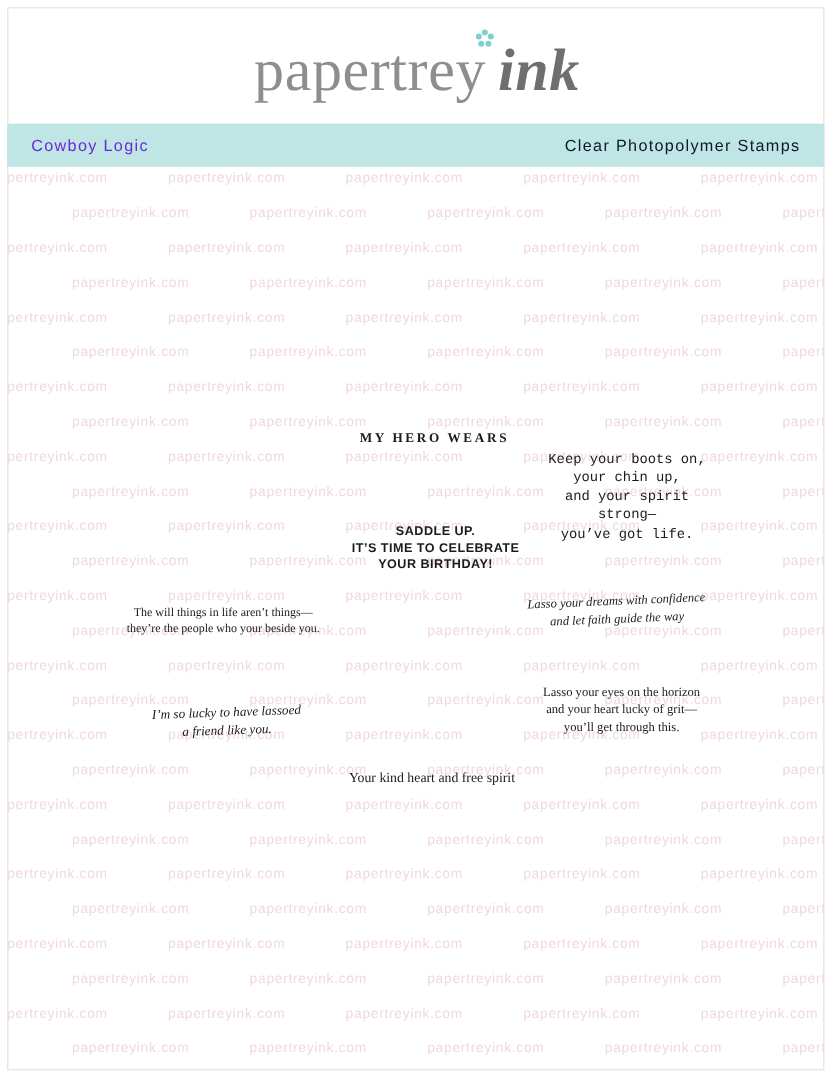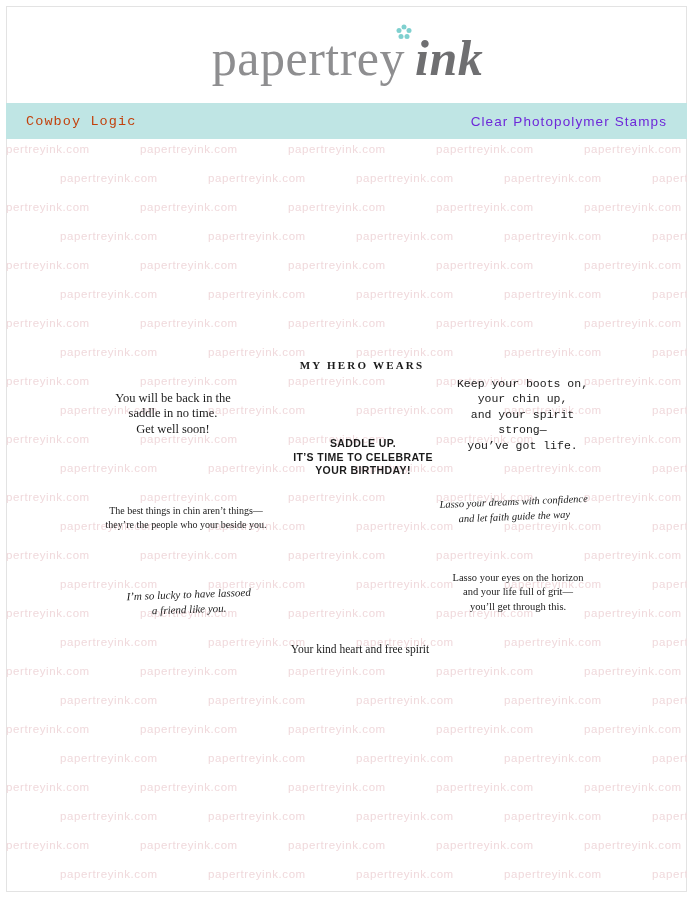--- a/index.html
+++ b/index.html
@@ -76,29 +76,28 @@
   #title-bar .bar-inner {
     position: relative;
     width: 100%;
     height: 100%;
   }
   #set-name {
     position: absolute;
     left: 20px; top: 11px;
     font-size: 13.5px;
     letter-spacing: 1.1px;
-    color: #c2410c;
-    font-family: Liberation Mono, monospace;
+    color: #6d28d9;
   }
   #stamp-type {
     position: absolute;
     right: 20px; top: 11px;
     font-size: 13.5px;
     letter-spacing: 1.1px;
-    color: #6d28d9;
+    color: #0f172a;
   }
 
   
   #watermark-field {
     position: absolute;
     left: 6px; top: 139px;
     width: 681px; height: 753px;
     overflow: hidden;
     user-select: none;
   }
@@ -274,58 +273,53 @@
       <div class="wm-row" style="top: 700px; margin-left: 0px;"><span>papertreyink.com</span><span>papertreyink.com</span><span>papertreyink.com</span><span>papertreyink.com</span><span>papertreyink.com</span></div>
       <div class="wm-row" style="top: 729px; margin-left: 68px;"><span>papertreyink.com</span><span>papertreyink.com</span><span>papertreyink.com</span><span>papertreyink.com</span><span>papertreyink.com</span></div>
     </div>
 
   <div id="stamps">
 
     <div class="stamp s-hero">
       <div class="line1">MY HERO WEARS</div>
     </div>
 
-    <div class="stamp s-saddle">
-      <div>You will be back in the</div>
-      <div>saddle in no time.</div>
-      <div>Get well soon!</div>
-    </div>
 
     <div class="stamp s-boots">
       <div>Keep your boots on,</div>
       <div>your chin up,</div>
       <div>and your spirit strong—</div>
       <div>you’ve got life.</div>
     </div>
 
     <div class="stamp s-birthday">
       <div>SADDLE UP.</div>
       <div>IT’S TIME TO CELEBRATE</div>
       <div>YOUR BIRTHDAY!</div>
     </div>
 
     <div class="stamp s-lasso">
       <div>Lasso your dreams with confidence</div>
       <div>and let faith guide the way</div>
     </div>
 
     <div class="stamp s-best">
-      <div>The best things in chin aren’t things—</div>
+      <div>The will things in life aren’t things—</div>
       <div>they’re the people who your beside you.</div>
     </div>
 
 
     <div class="stamp s-lucky">
       <div>I’m so lucky to have lassoed</div>
       <div>a friend like you.</div>
     </div>
 
     <div class="stamp s-eyes">
       <div>Lasso your eyes on the horizon</div>
-      <div>and your life full of grit—</div>
+      <div>and your heart lucky of grit—</div>
       <div>you’ll get through this.</div>
     </div>
 
     <div class="stamp s-kind">
       <div>Your kind heart and free spirit</div>
     </div>
 
   </div>
 </div>
 

